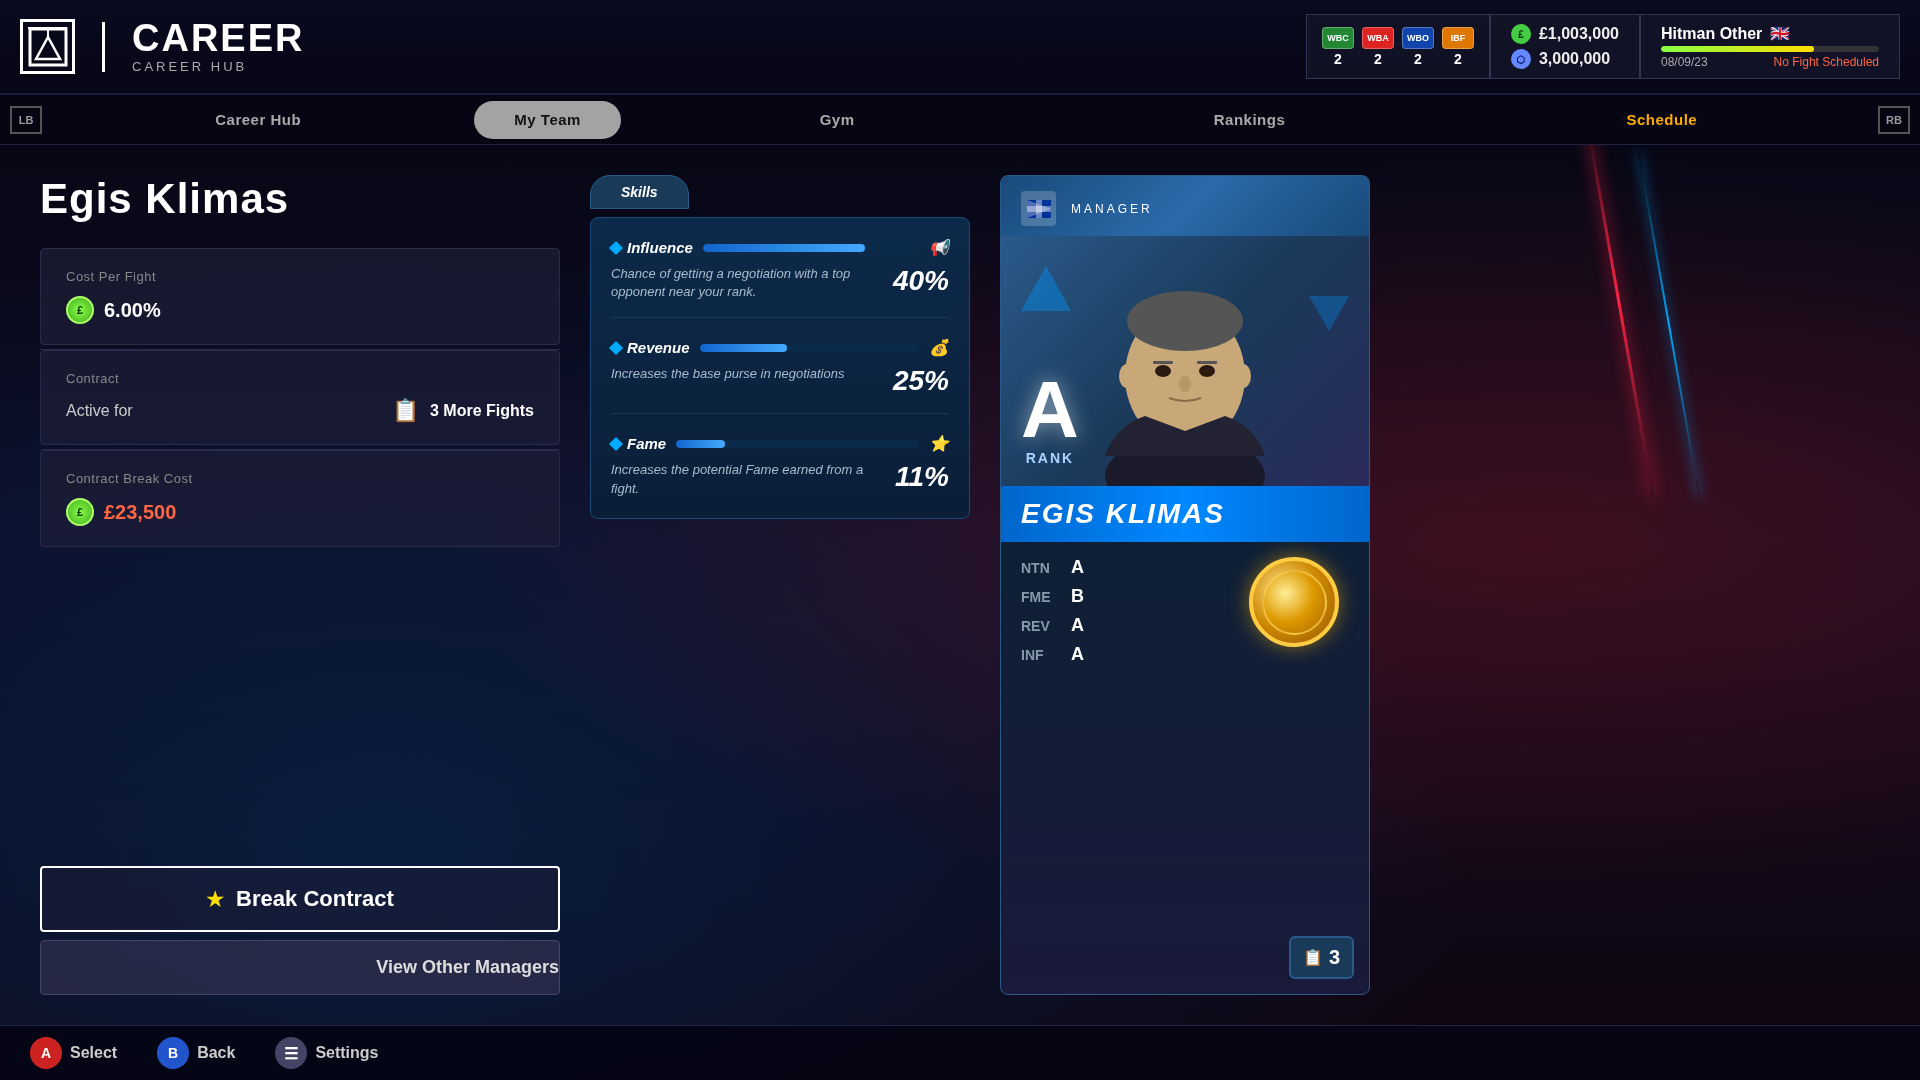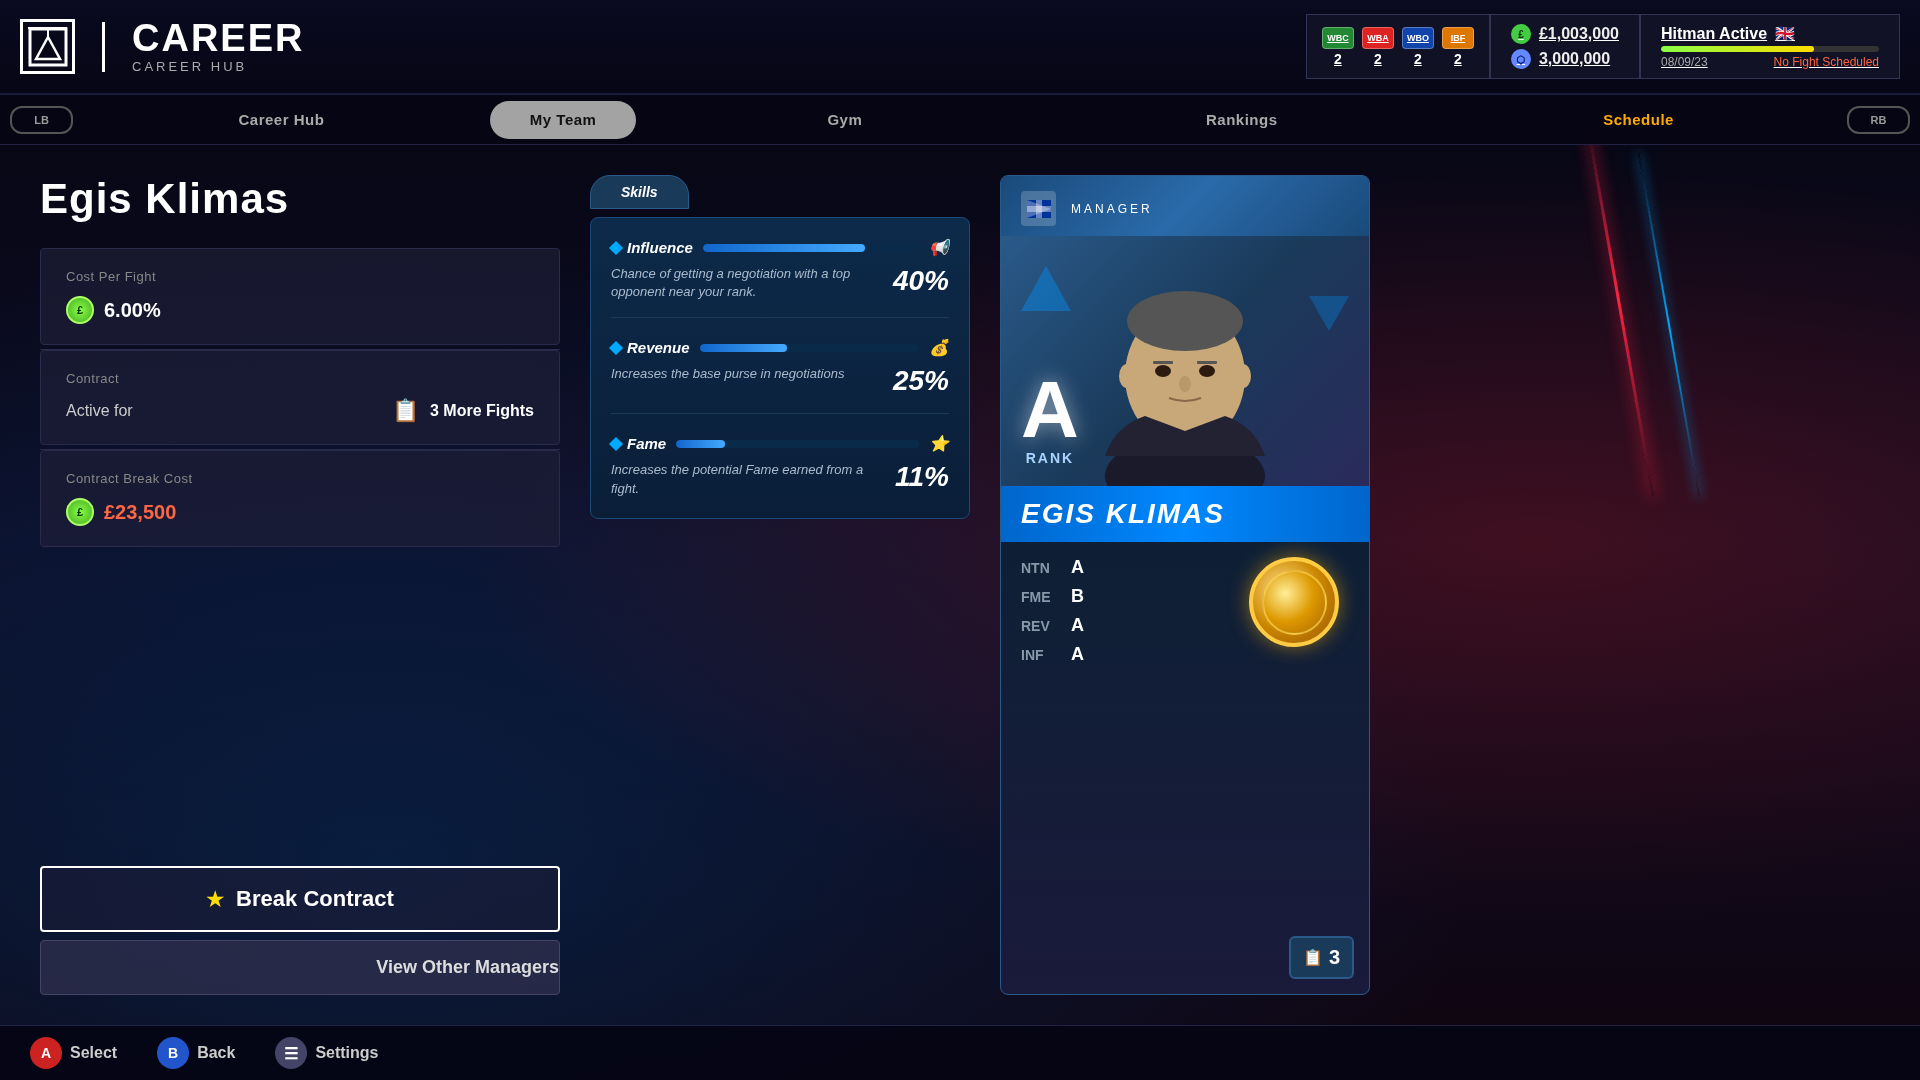--- a/index.html
+++ b/index.html
@@ -115,21 +115,20 @@
       background: white;
       margin: 0 15px;
     }
 
     
     .top-hud {
       margin-left: auto;
       display: flex;
       align-items: flex-start;
       gap: 0;
-      text-decoration: underline;
     }
 
     .belt-icons {
       display: flex;
       align-items: center;
       gap: 8px;
       background: rgba(20,20,40,0.8);
       border: 1px solid #333355;
       padding: 8px 15px;
       height: 65px;
@@ -280,24 +279,24 @@
       height: 38px;
       flex: none;
       padding: 0 40px;
     }
 
     .nav-tab.highlight {
       color: #ffaa00;
     }
 
     .nav-btn {
-      width: 63px;
+      width: 32px;
       height: 28px;
       border: 2px solid #555;
-      border-radius: 12px;
+      border-radius: 0;
       display: flex;
       align-items: center;
       justify-content: center;
       font-size: 11px;
       font-weight: 900;
       color: #999;
       margin: 0 10px;
     }
 
     
@@ -845,21 +844,21 @@
         <span class="money-value">£1,003,000</span>
       </div>
       <div class="money-row">
         <div class="money-icon" style="background:#6688ff; color:#001166;">⬡</div>
         <span class="money-value">3,000,000</span>
       </div>
     </div>
 
     <div class="player-area">
       <div class="player-name-row">
-        <span class="player-name">Hitman Active</span>
+        <span class="player-name">Hitman Other</span>
         <span class="flag">🇬🇧</span>
       </div>
       <div class="xp-bar">
         <div class="xp-fill" style="width:70%"></div>
       </div>
       <div style="display:flex;justify-content:space-between;">
         <span class="date-text">08/09/23</span>
         <span class="no-fight">No Fight Scheduled</span>
       </div>
     </div>

